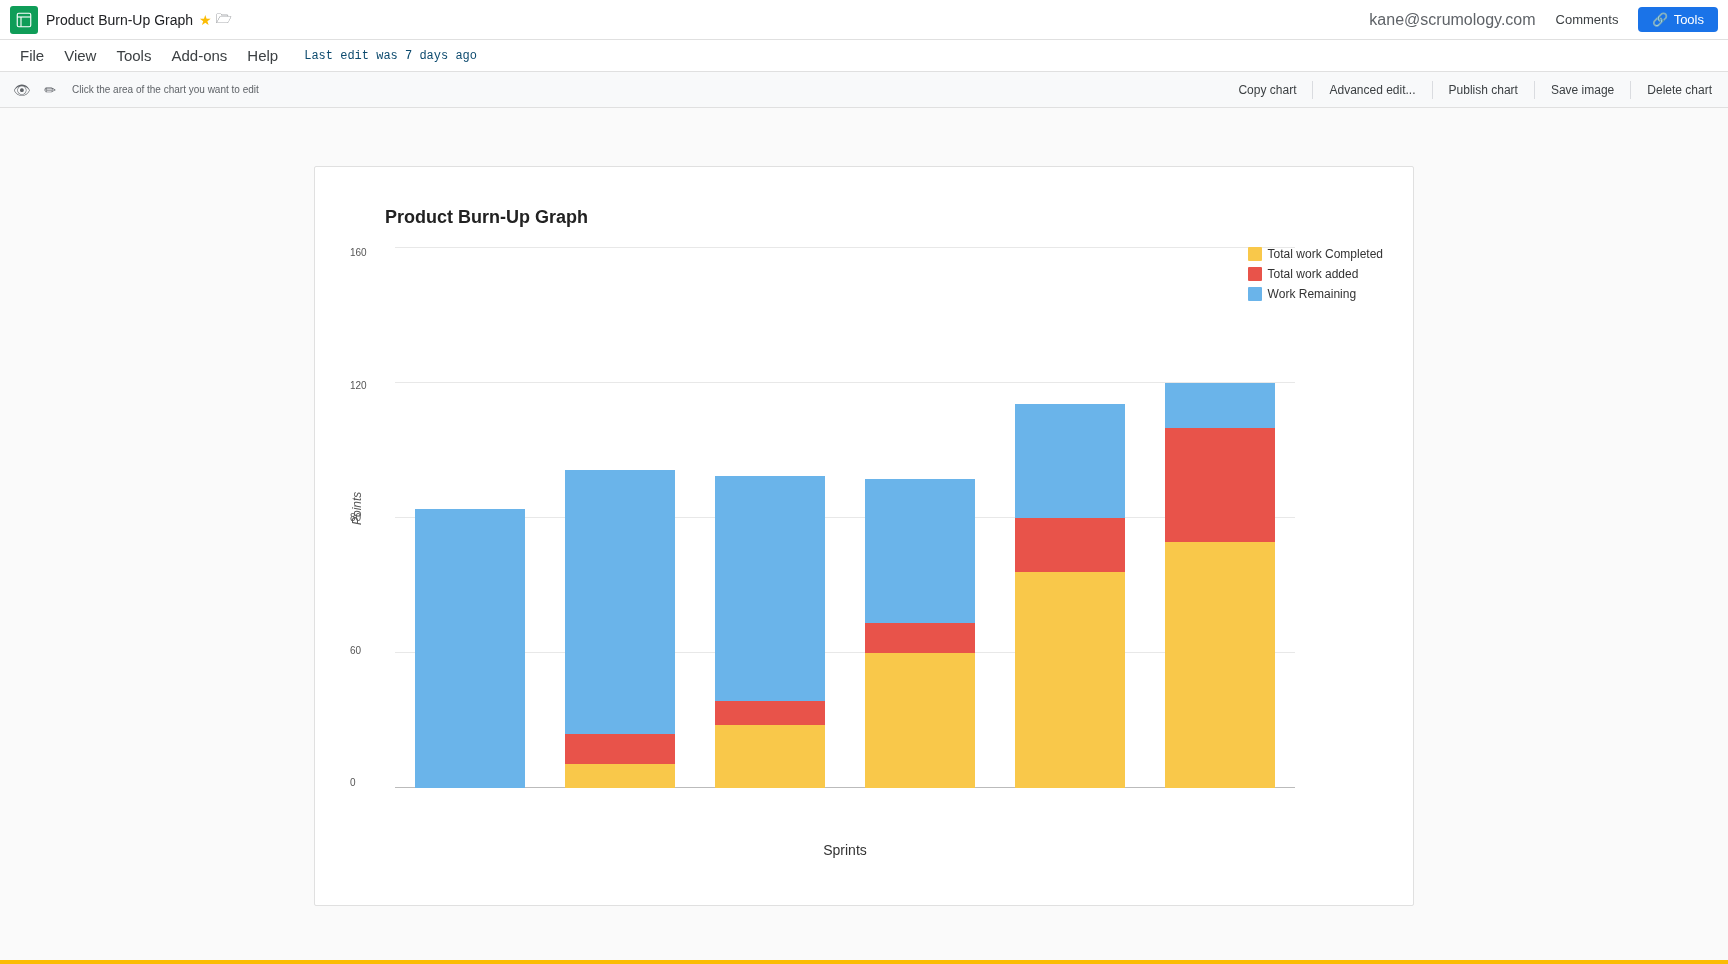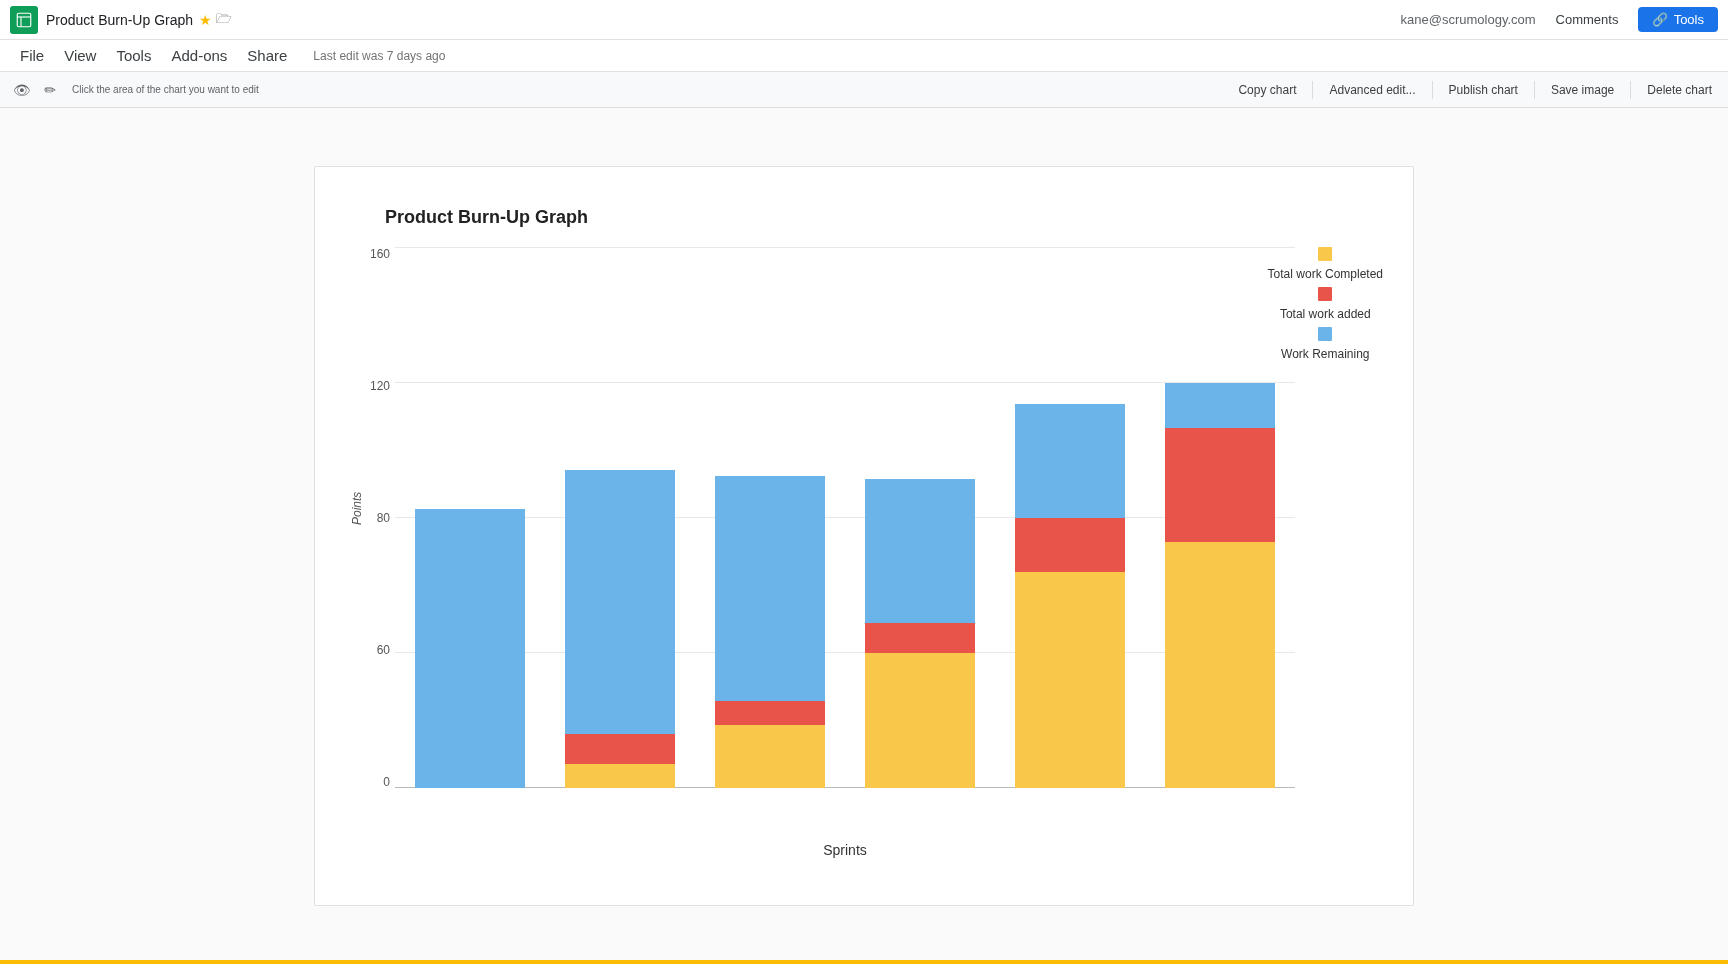--- a/index.html
+++ b/index.html
@@ -29,21 +29,21 @@
       margin-right: 6px;
     }
     #star-icon { color: #fbbc04; font-size: 14px; margin-right: 4px; cursor: pointer; }
     #folder-icon { color: #5f6368; font-size: 13px; margin-right: 16px; cursor: pointer; }
     #title-right {
       margin-left: auto;
       display: flex;
       align-items: center;
       gap: 12px;
     }
-    #user-email { font-size: 13px; color: #5f6368; }
+    #user-email { font-size: 16px; color: #5f6368; }
     #comments-btn {
       font-size: 13px;
       color: #3c4043;
       cursor: pointer;
       padding: 4px 8px;
       border-radius: 4px;
     }
     #share-btn {
       background: #1a73e8;
       color: #fff;
@@ -68,22 +68,23 @@
     }
     .menu-item {
       font-size: 15px;
       color: #3c4043;
       padding: 4px 10px;
       cursor: pointer;
       border-radius: 4px;
     }
     #last-edit {
       font-size: 12px;
-      color: #737373;
+      color: #0c4a6e;
       margin-left: 16px;
+      font-family: Liberation Mono, monospace;
     }
 
     
     #toolbar {
       display: flex;
       align-items: center;
       height: 36px;
       padding: 0 8px;
       border-bottom: 1px solid #e0e0e0;
       background: #f8f9fa;
@@ -161,23 +162,22 @@
       position: absolute;
       left: -45px;
       top: 0;
       height: 100%;
       width: 40px;
       display: flex;
       flex-direction: column-reverse;
       justify-content: space-between;
     }
     .y-label {
-      font-size: 12px;
+      font-size: 10px;
       color: #555;
-      text-align: right;
       line-height: 1;
     }
     #y-axis-title {
       position: absolute;
       left: -55px;
       top: 50%;
       transform: rotate(-90deg) translateX(50%);
       font-size: 12px;
       color: #555;
       white-space: nowrap;
@@ -260,21 +260,20 @@
       display: flex;
       flex-direction: column;
       gap: 6px;
     }
     .legend-item {
       display: flex;
       align-items: center;
       gap: 6px;
       font-size: 12px;
       color: #333;
-      flex-direction: column;
     }
     .legend-swatch {
       width: 14px; height: 14px;
       border-radius: 1px;
       flex-shrink: 0;
     }
 
     
     #yellow-bar {
       height: 4px;
@@ -306,21 +305,21 @@
       <span>Tools</span>
     </button>
   </div>
 </div>
 
 <div id="menubar">
   <span class="menu-item">File</span>
   <span class="menu-item">View</span>
   <span class="menu-item">Tools</span>
   <span class="menu-item">Add-ons</span>
-  <span class="menu-item">Share</span>
+  <span class="menu-item">Help</span>
   <span id="last-edit">Last edit was 7 days ago</span>
 </div>
 
 <div id="toolbar">
   <div class="toolbar-icon">👁</div>
   <div class="toolbar-icon">✏</div>
   <span id="edit-hint">Click the area of the chart you want to edit</span>
   <div id="toolbar-right">
     <button class="chart-action-btn">Copy chart</button>
     <div class="chart-action-sep"></div>

